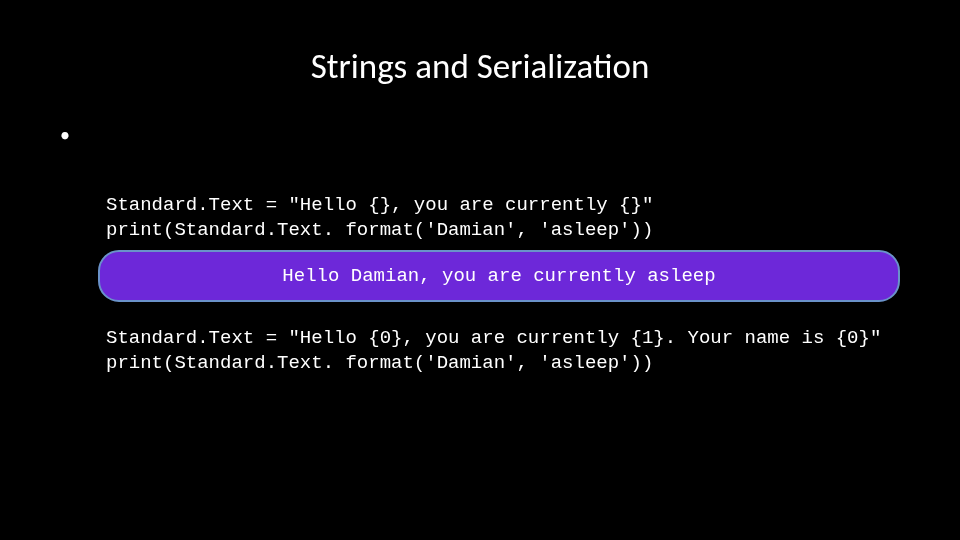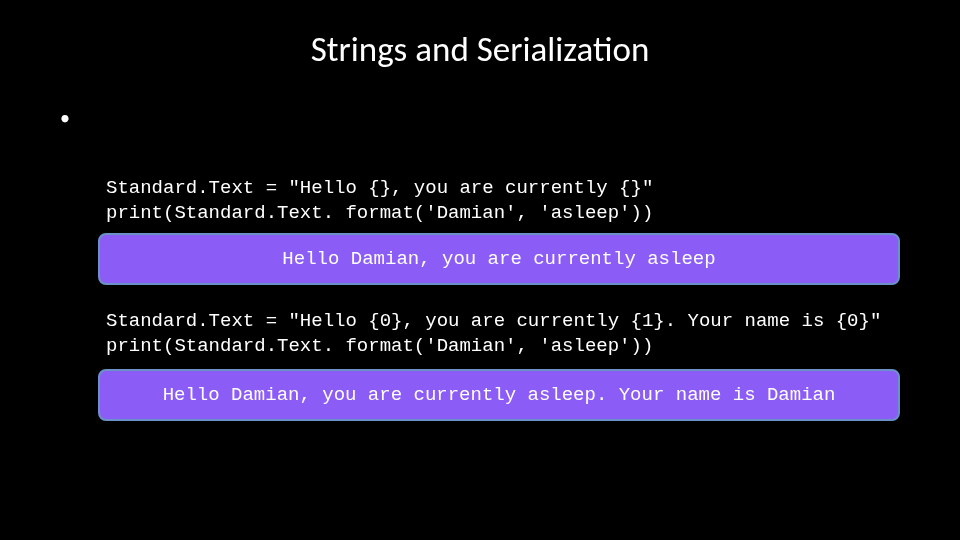--- a/index.html
+++ b/index.html
@@ -10,21 +10,21 @@
   body {
     width: 960px;
     height: 540px;
     background: #000000;
     font-family: Calibri, Arial, sans-serif;
     overflow: hidden;
   }
   .slide {
     width: 100%;
     height: 100%;
-    padding: 24px 40px;
+    padding: 41px 40px;
     position: relative;
   }
   .title {
     color: #ffffff;
     font-size: 35px;
     font-weight: 400;
     text-align: center;
     margin-bottom: 36px;
     margin-top: 4px;
   }
@@ -47,23 +47,23 @@
   .code-block {
     font-family: "Courier New", monospace;
     color: #ffffff;
     font-size: 19px;
     white-space: pre;
     margin-left: 66px;
     margin-bottom: 8px;
     line-height: 1.3;
   }
   .output-box {
-    background: #8b5cf6;
+    background: #6d28d9;
     border: 2px solid #6a92c9;
-    border-radius: 8px;
+    border-radius: 21px;
     color: #ffffff;
     font-family: "Courier New", monospace;
     font-size: 19px;
     padding: 13px 20px;
     margin-left: 58px;
     margin-right: 20px;
     text-align: center;
     margin-bottom: 24px;
   }
   .output-box-2 {
@@ -81,14 +81,13 @@
   </div>
 
   <div class="code-block">Standard.Text = "Hello {}, you are currently {}"
 print(Standard.Text. format('Damian', 'asleep'))</div>
 
   <div class="output-box">Hello Damian, you are currently asleep</div>
 
   <div class="code-block">Standard.Text = "Hello {0}, you are currently {1}. Your name is {0}"
 print(Standard.Text. format('Damian', 'asleep'))</div>
 
-  <div class="output-box output-box-2">Hello Damian, you are currently asleep. Your name is Damian</div>
 </div>
 
 </body></html>

